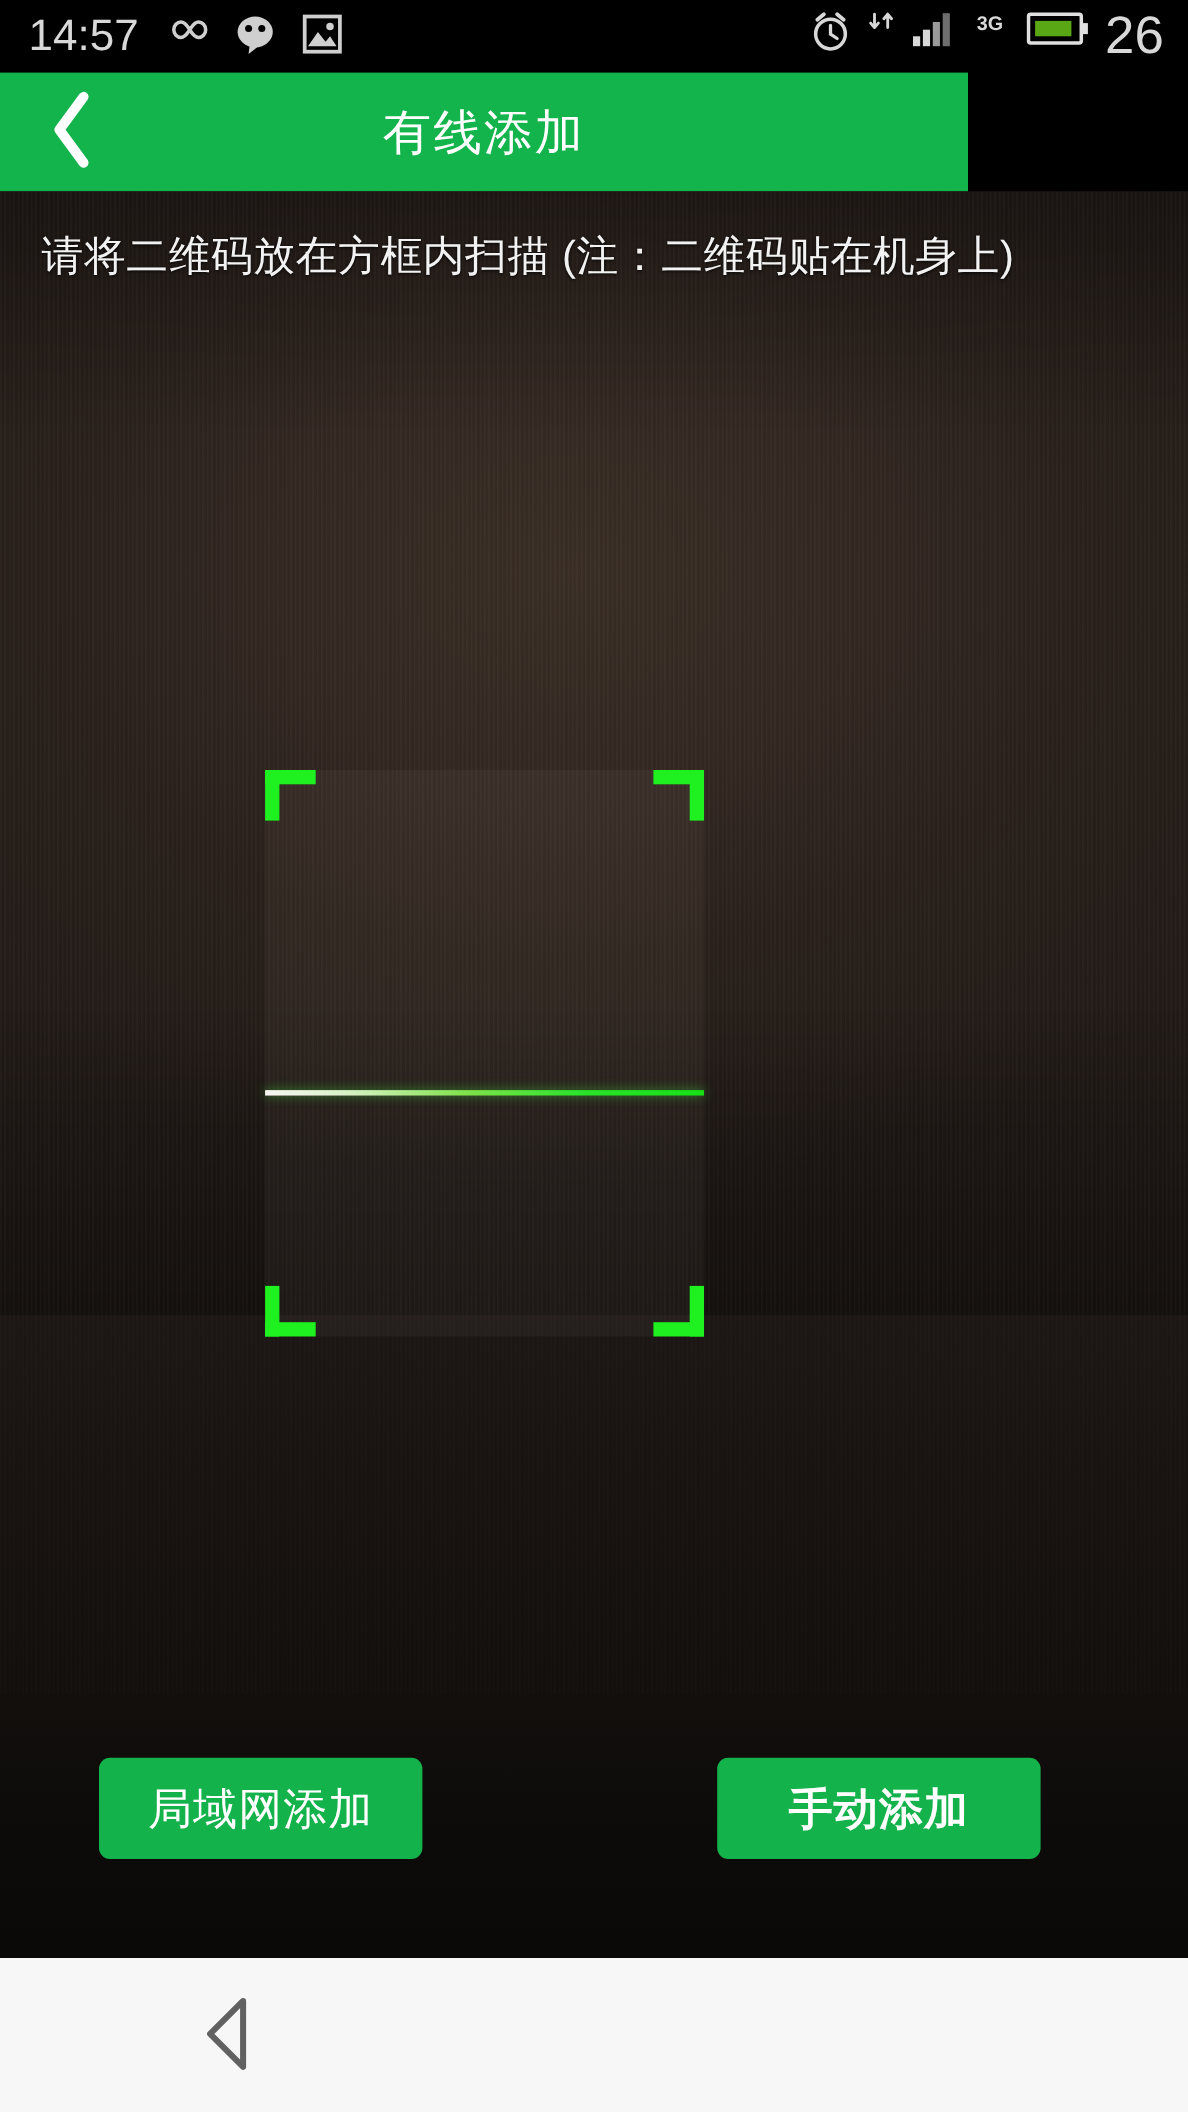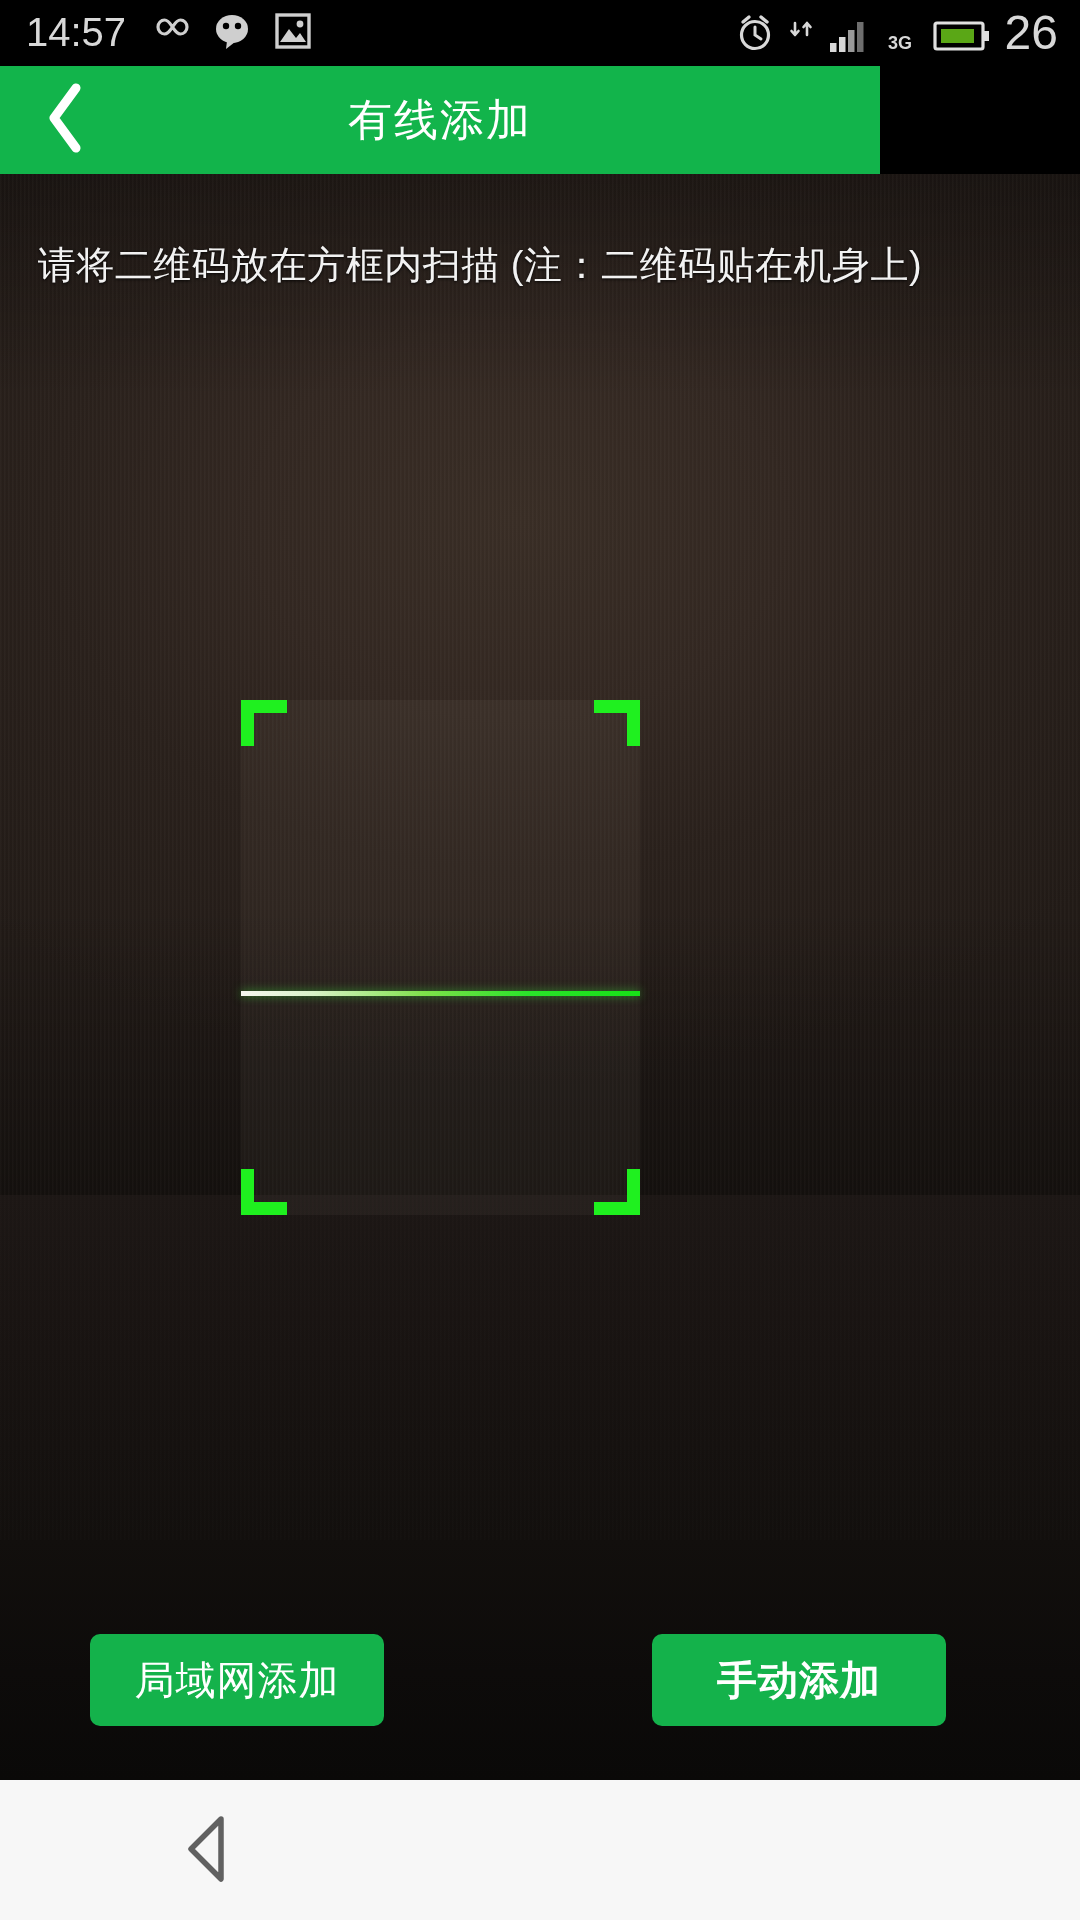--- a/index.html
+++ b/index.html
@@ -34,21 +34,21 @@
     box-sizing: border-box;
     padding: 0 22px 0 26px;
   }
   .sb-left {
     display: flex;
     gap: 20px;
   }
   .sb-right {
     margin-left: auto;
     display: flex;
-    align-items: flex-end;
+    align-items: flex-start;
     gap: 14px;
   }
   #status-clock {
     color: #d8d8d8;
     font-size: 40px;
     letter-spacing: 0px;
     line-height: 1;
     font-weight: 400;
   }
   #battery-percent {
@@ -119,21 +119,21 @@
     content: "";
     position: absolute;
     inset: 0;
     background: repeating-linear-gradient(90deg, rgba(255,255,255,0.012) 0px, rgba(255,255,255,0.012) 1px, rgba(0,0,0,0.02) 2px, rgba(0,0,0,0.02) 4px);
   }
 
   
   #scan-instruction {
     position: absolute;
     left: 0;
-    top: 240px;
+    top: 207px;
     width: 960px;
     text-align: center;
     color: #f2f2f2;
     font-size: 38px;
     letter-spacing: 0.5px;
     text-shadow: 0 1px 3px rgba(0,0,0,0.85);
     z-index: 6;
   }
 
   
@@ -191,21 +191,20 @@
     border-radius: 10px;
     color: #ffffff;
     font-size: 40px;
     font-family: "Liberation Sans", "DejaVu Sans", sans-serif;
     letter-spacing: 1px;
     cursor: pointer;
     display: flex;
     align-items: center;
     justify-content: center;
     padding: 0;
-    margin-top: 36px;
   }
   #btn-lan-add { left: 90px; }
   #btn-manual-add { left: 652px; font-weight: bold; }
 
   
   #nav-bar {
     position: absolute;
     left: 0;
     bottom: 0;
     width: 1080px;

